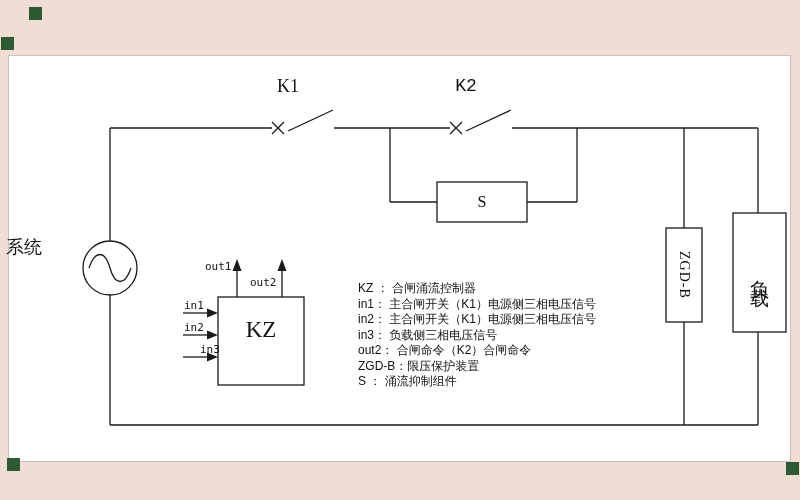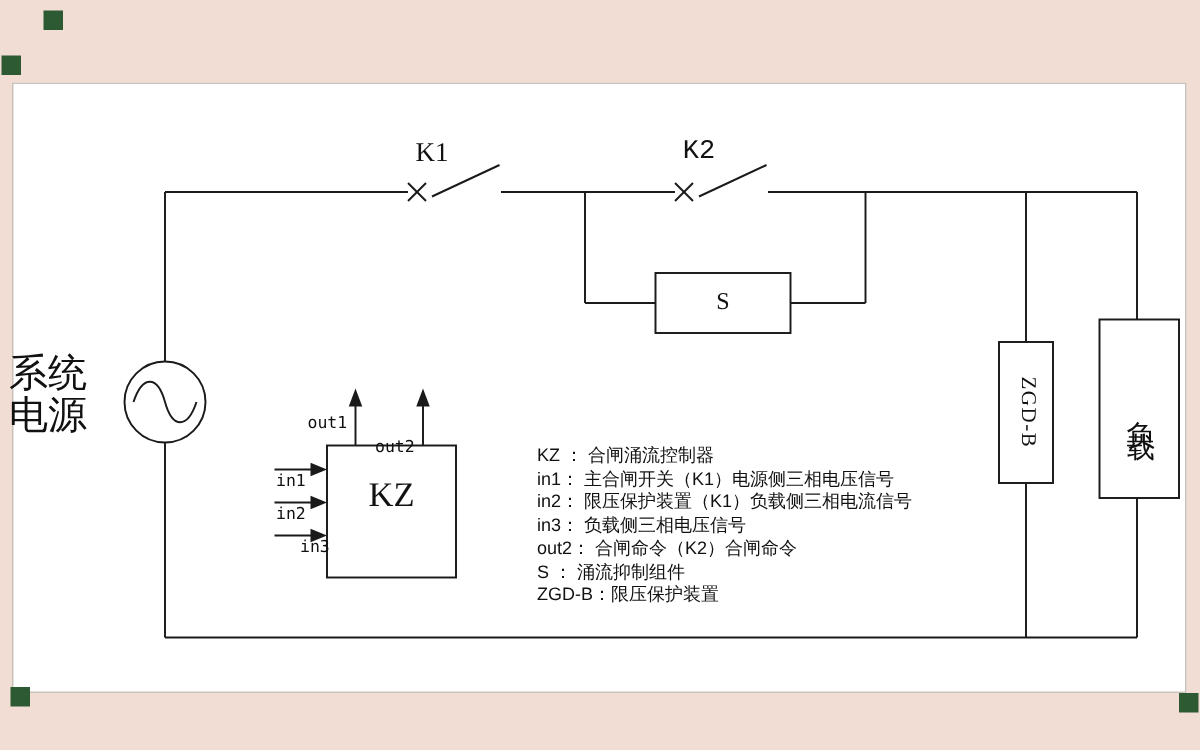--- a/index.html
+++ b/index.html
@@ -5,21 +5,21 @@
   * { margin:0; padding:0; box-sizing:border-box; }
   html,body { width:800px; height:500px; }
   body { font-family:"Liberation Sans", sans-serif; color:#111; }
   .screen { position:relative; width:800px; height:500px; background:#f1ddd4; overflow:hidden; }
   .canvas { position:absolute; left:8px; top:55px; width:783px; height:407px; background:#ffffff; border:1px solid #c9c2bb; }
   svg.circuit { position:absolute; left:0; top:0; width:800px; height:500px; }
   svg.circuit line, svg.circuit path { stroke:#1a1a1a; stroke-width:1.3; fill:none; }
   svg.circuit rect { stroke:#1a1a1a; stroke-width:1.3; fill:#ffffff; }
   svg.circuit circle { stroke:#1a1a1a; stroke-width:1.3; fill:#ffffff; }
   svg.circuit polygon { fill:#1a1a1a; stroke:none; }
-  .lbl { position:absolute; color:#111; white-space:nowrap;margin-top:15px; }
+  .lbl { position:absolute; color:#111; white-space:nowrap; }
   .boxlbl { position:absolute; display:flex; align-items:center; justify-content:center; }
   .vert { writing-mode:vertical-rl; }
   .switch-lbl { font-size:18px; font-family:"Liberation Serif", serif; text-align:center; width:44px; }
   .pin-lbl { font-size:11px; font-family:"DejaVu Sans Mono", monospace; }
   .legend-line { font-size:12px; line-height:15.5px; font-family:Liberation Sans, sans-serif; }
   .handle { position:absolute; width:13px; height:13px; background:#2e5a33; }
 </style>
 </head>
 <body>
 
@@ -91,23 +91,22 @@
     </g>
 
     <g>
       <line x1="237" y1="268" x2="237" y2="297"></line>
       <polygon points="237,259 232.5,271 241.5,271"></polygon>
       <line x1="282" y1="268" x2="282" y2="297"></line>
       <polygon points="282,259 277.5,271 286.5,271"></polygon>
     </g>
   </svg>
 
-  <div class="lbl" style="left:6px; top:220px; width:62px; font-size:26px; line-height:28px; font-family:Liberation Serif, serif;">
+  <div class="lbl" style="left:6px; top:234px; width:62px; font-size:18px; line-height:28px; font-family:Liberation Mono, monospace;">
     <div>系统</div>
-    <div>电源</div>
   </div>
 
   <div class="lbl switch-lbl" style="left:266px; top:76px;">K1</div>
   <div class="lbl switch-lbl" style="left:444px; top:76px;font-family:Liberation Mono, monospace;">K2</div>
 
   <div class="boxlbl" style="left:437px; top:182px; width:90px; height:40px; font-size:16px; font-family:'Liberation Serif', serif;">S</div>
 
   <div class="boxlbl" style="left:218px; top:297px; width:86px; height:66px; font-size:23px; font-family:'Liberation Serif', serif;">KZ</div>
 
   <div class="boxlbl vert" style="left:666px; top:228px; width:36px; height:94px; font-size:14px; letter-spacing:1px; font-family:'Liberation Serif', serif;">ZGD-B</div>
@@ -116,20 +115,20 @@
 
   <div class="lbl pin-lbl" style="left:184px; top:299px;">in1</div>
   <div class="lbl pin-lbl" style="left:184px; top:321px;">in2</div>
   <div class="lbl pin-lbl" style="left:200px; top:343px;">in3</div>
   <div class="lbl pin-lbl" style="left:205px; top:260px;">out1</div>
   <div class="lbl pin-lbl" style="left:250px; top:276px;">out2</div>
 
   <div class="lbl" style="left:358px; top:281px;">
     <div class="legend-line">KZ ：  合闸涌流控制器</div>
     <div class="legend-line">in1：  主合闸开关（K1）电源侧三相电压信号</div>
-    <div class="legend-line">in2：  限压保护装置（K1）负载侧三相电流信号</div>
+    <div class="legend-line">in2：  主合闸开关（K1）电源侧三相电压信号</div>
     <div class="legend-line">in3：  负载侧三相电压信号</div>
     <div class="legend-line">out2： 合闸命令（K2）合闸命令</div>
+    <div class="legend-line">ZGD-B：限压保护装置</div>
     <div class="legend-line">S   ： 涌流抑制组件</div>
-    <div class="legend-line">ZGD-B：限压保护装置</div>
   </div>
 
 </div>
 
 </body></html>

